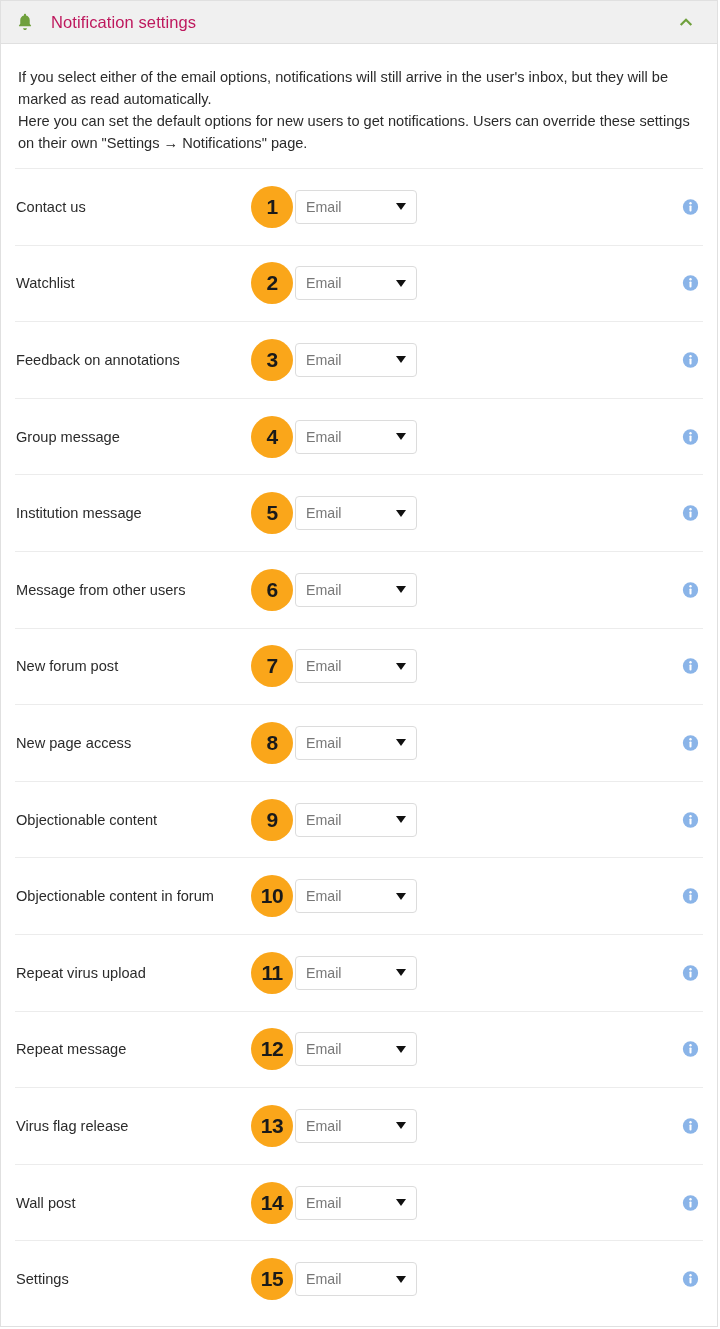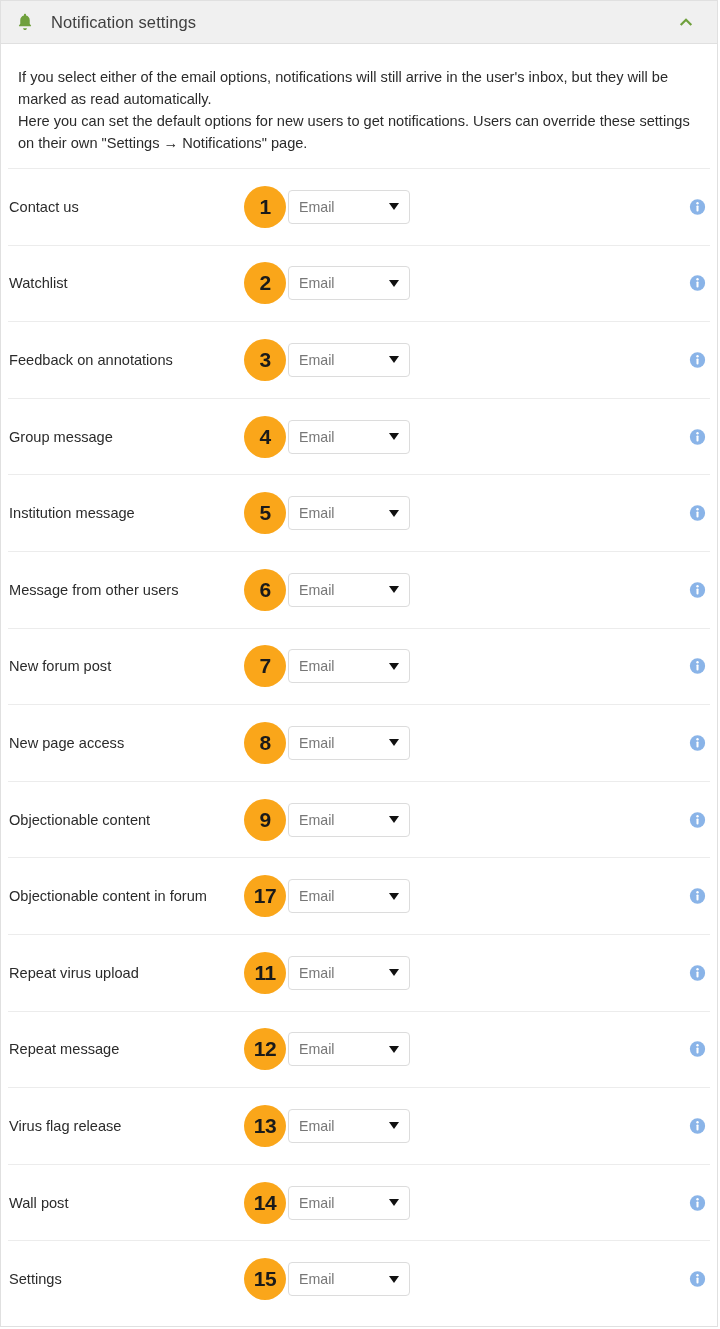--- a/index.html
+++ b/index.html
@@ -42,21 +42,21 @@
     width: 20px;
     height: 20px;
     display: inline-flex;
     align-items: center;
     justify-content: center;
     margin-right: 16px;
     flex: 0 0 auto;
   }
   .panel-title {
     font-size: 16.5px;
-    color: #404040;
+    color: #be185d;
     letter-spacing: 0.1px;
     flex: 1 1 auto;
     font-weight: 400;
   }
   .chevron-icon {
     width: 18px;
     height: 18px;
     display: inline-flex;
     align-items: center;
     justify-content: center;
@@ -74,21 +74,21 @@
     font-size: 14.6px;
     line-height: 22px;
     color: #2b2b2b;
   }
   .intro p {
     margin: 0;
   }
 
   
   .rows {
-    padding: 0 7px;
+    padding: 0 14px;
   }
   .setting-row {
     position: relative;
     height: 75.6px;
     display: flex;
     align-items: center;
     border-top: 1px solid #ececec;
   }
   .setting-row:first-child {
     border-top: 1px solid #ececec;
@@ -348,21 +348,21 @@
       <svg viewBox="0 0 20 20" width="17" height="17" aria-hidden="true">
         <circle cx="10" cy="10" r="9" fill="#8ab4e8"></circle>
         <circle cx="10" cy="5.6" r="1.4" fill="#ffffff"></circle>
         <rect x="8.8" y="8.2" width="2.4" height="7" rx="1" fill="#ffffff"></rect>
       </svg>
     </span>
   </div>
 
   <div class="setting-row">
     <span class="row-label">Objectionable content in forum</span>
-    <span class="badge">17</span>
+    <span class="badge">10</span>
     <span class="row-control">
       <span class="select-box">
         <span class="select-value">Email</span>
         <span class="select-arrow"></span>
       </span>
     </span>
     <span class="info-icon">
       <svg viewBox="0 0 20 20" width="17" height="17" aria-hidden="true">
         <circle cx="10" cy="10" r="9" fill="#8ab4e8"></circle>
         <circle cx="10" cy="5.6" r="1.4" fill="#ffffff"></circle>

